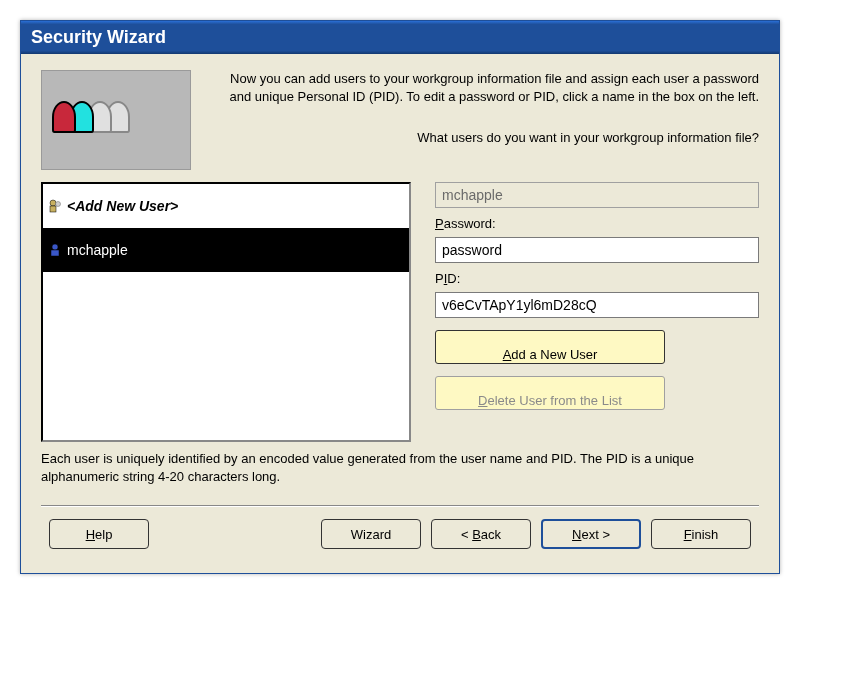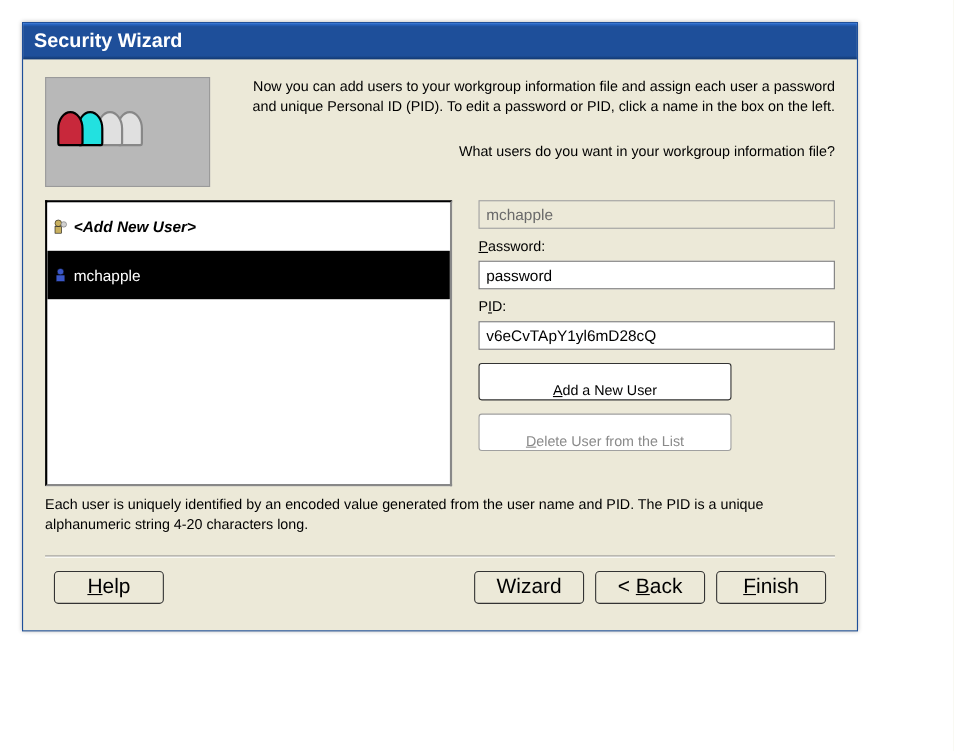--- a/index.html
+++ b/index.html
@@ -122,21 +122,21 @@
     border: 1px solid #7a7a7a;
     background: #fff;
   }
   .text-input.disabled {
     background: #ece9d8;
     color: #6a6a6a;
     border-color: #a0a0a0;
   }
   .btn-form {
     height: 30px;
-    background: #ffffff;
+    background: #fef9c3;
     border: 1px solid #333;
     border-radius: 3px;
     font-family: inherit;
     font-size: 13px;
     padding: 16px 10px;
     cursor: pointer;
     margin-top: 6px;
     max-width: 230px;
   }
   .btn-form.disabled {
@@ -161,21 +161,21 @@
     padding: 0 8px 16px 8px;
   }
   .spacer { flex: 1; }
   .btn {
     min-width: 100px;
     height: 30px;
     background: #ece9d8;
     border: 1px solid #333;
     border-radius: 4px;
     font-family: inherit;
-    font-size: 19px;
+    font-size: 13px;
     cursor: pointer;
     padding: 0 14px;
   }
   .btn.default {
     border: 2px solid #1e4f9a;
   }
   .u { text-decoration: underline; }
 </style>
 </head>
 <body>
@@ -248,17 +248,18 @@
 
     <hr class="separator">
 
     <div class="button-row">
       <button class="btn">
         <span class="u">H</span>elp
       </button>
       <div class="spacer"></div>
       <button class="btn">Wizard</button>
       <button class="btn">&lt; <span class="u">B</span>ack</button>
+      <button class="btn default"><span class="u">N</span>ext &gt;</button>
       <button class="btn"><span class="u">F</span>inish</button>
     </div>
 
   </div>
 </div>
 
 </body></html>

